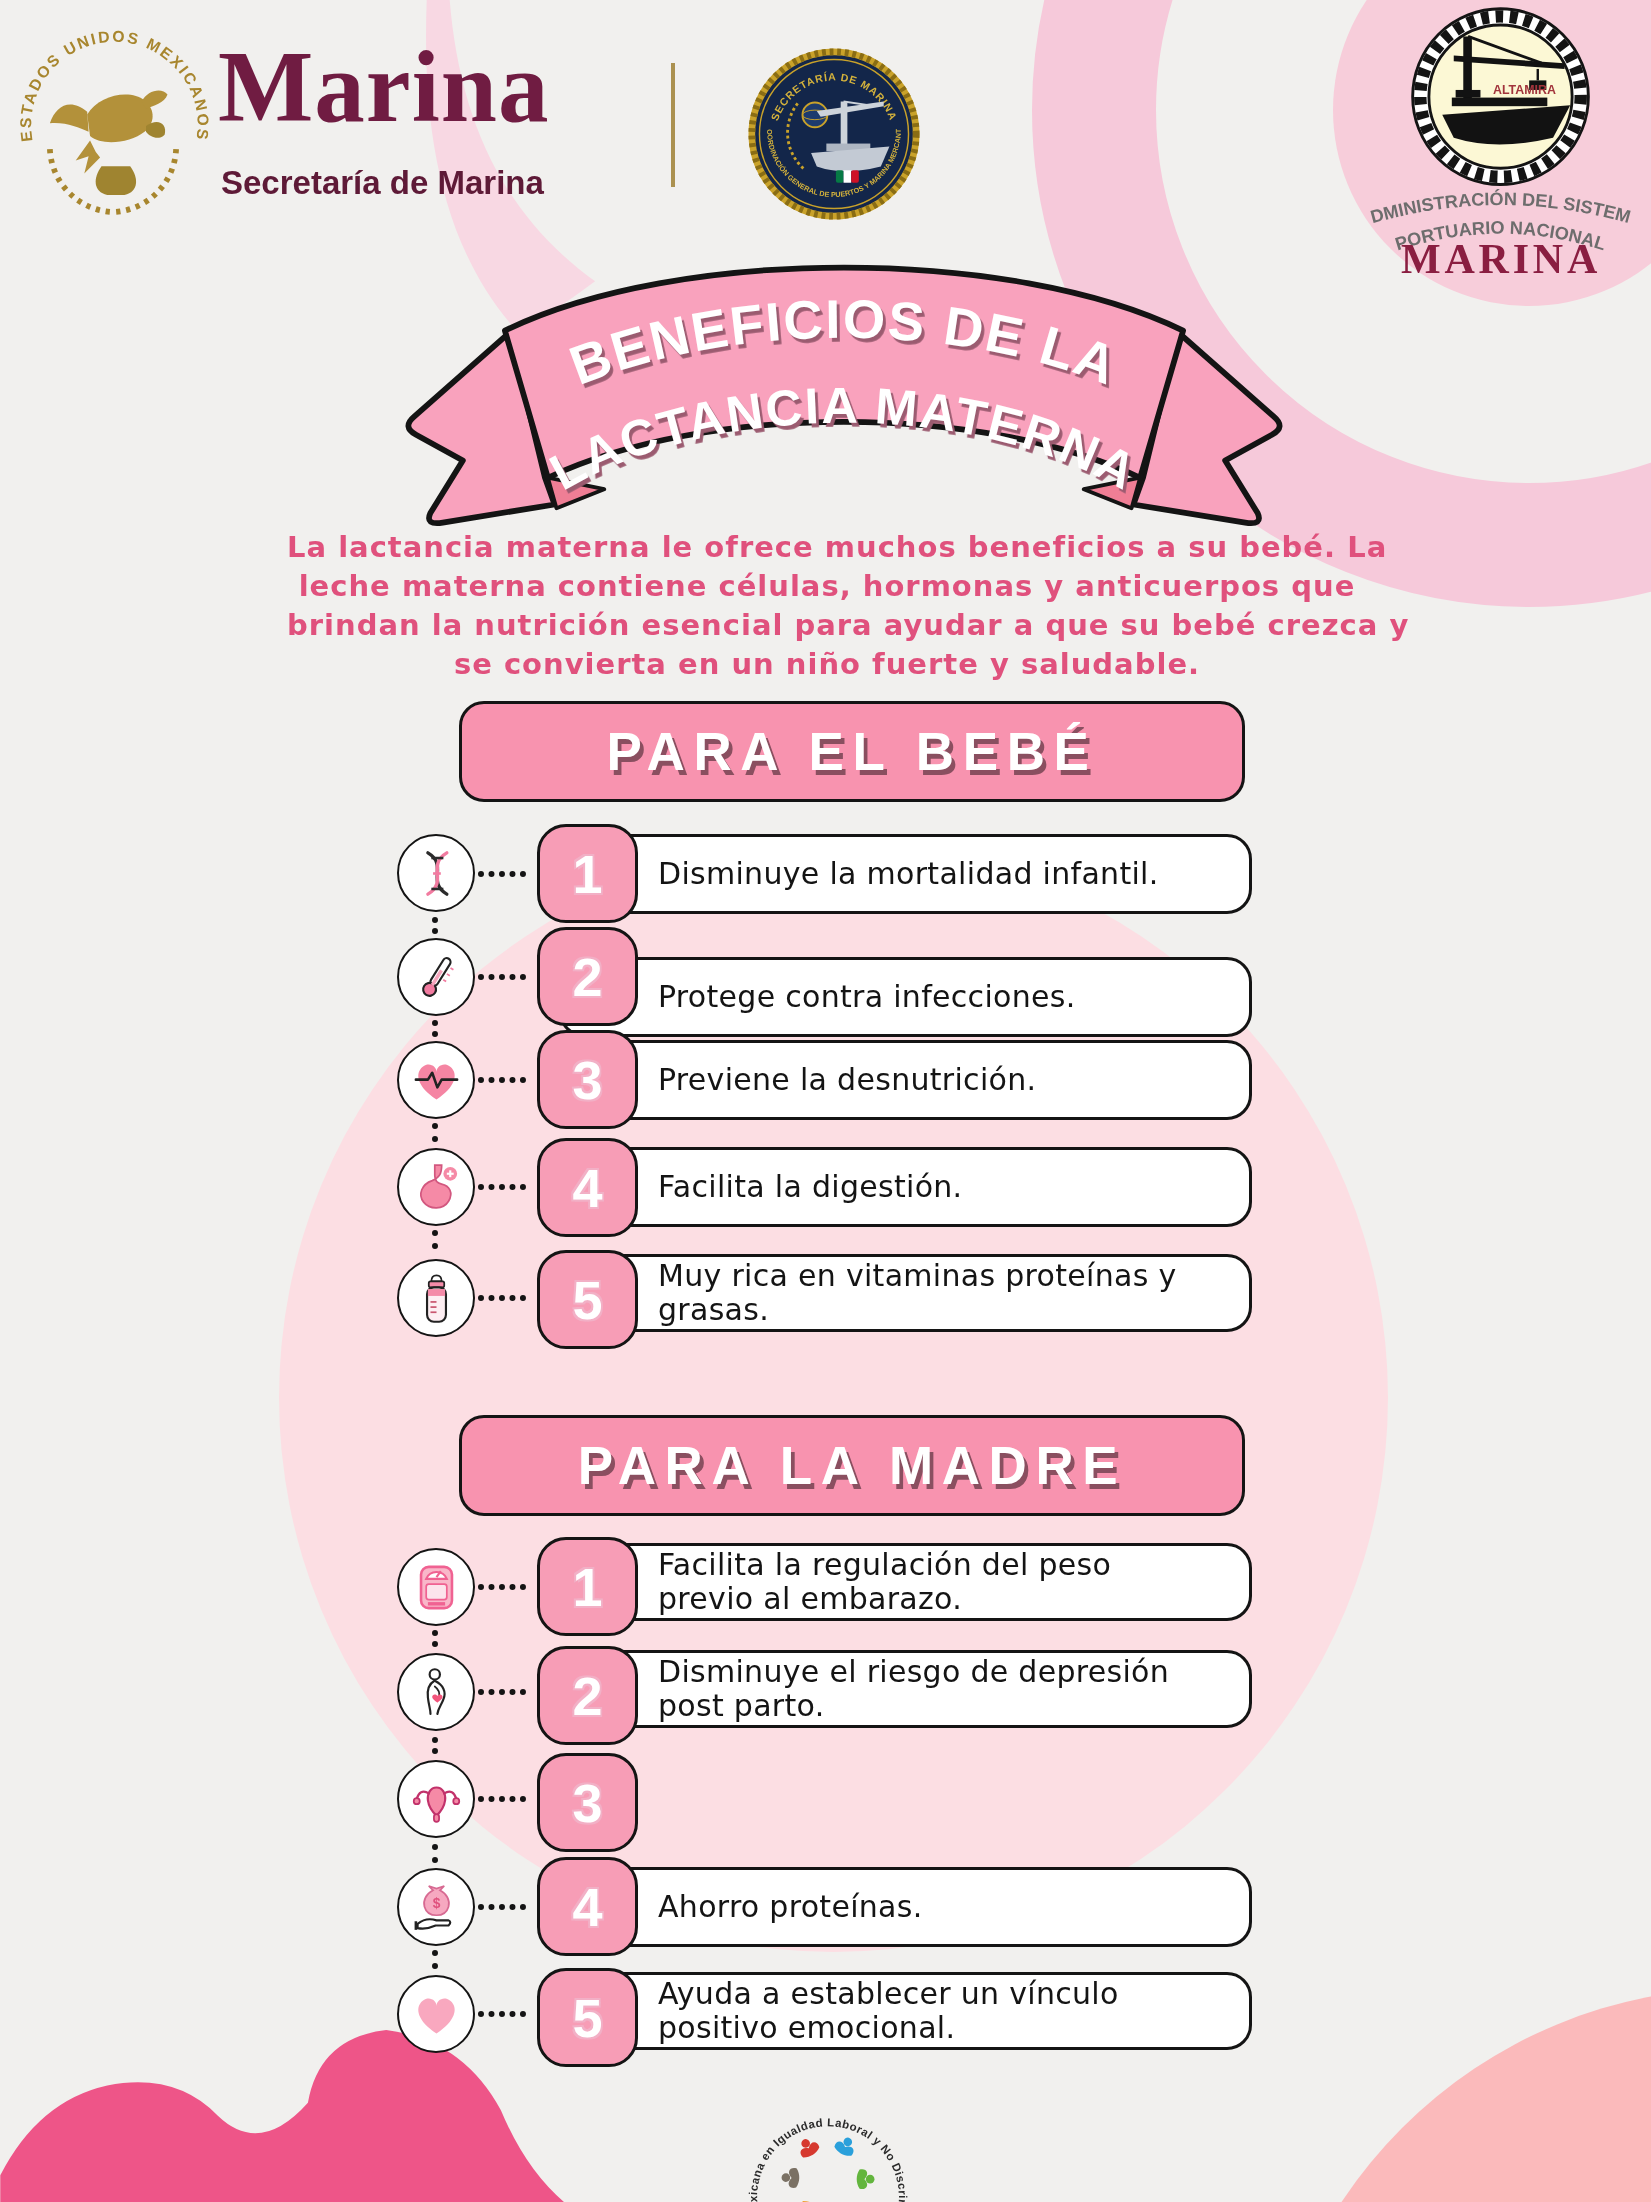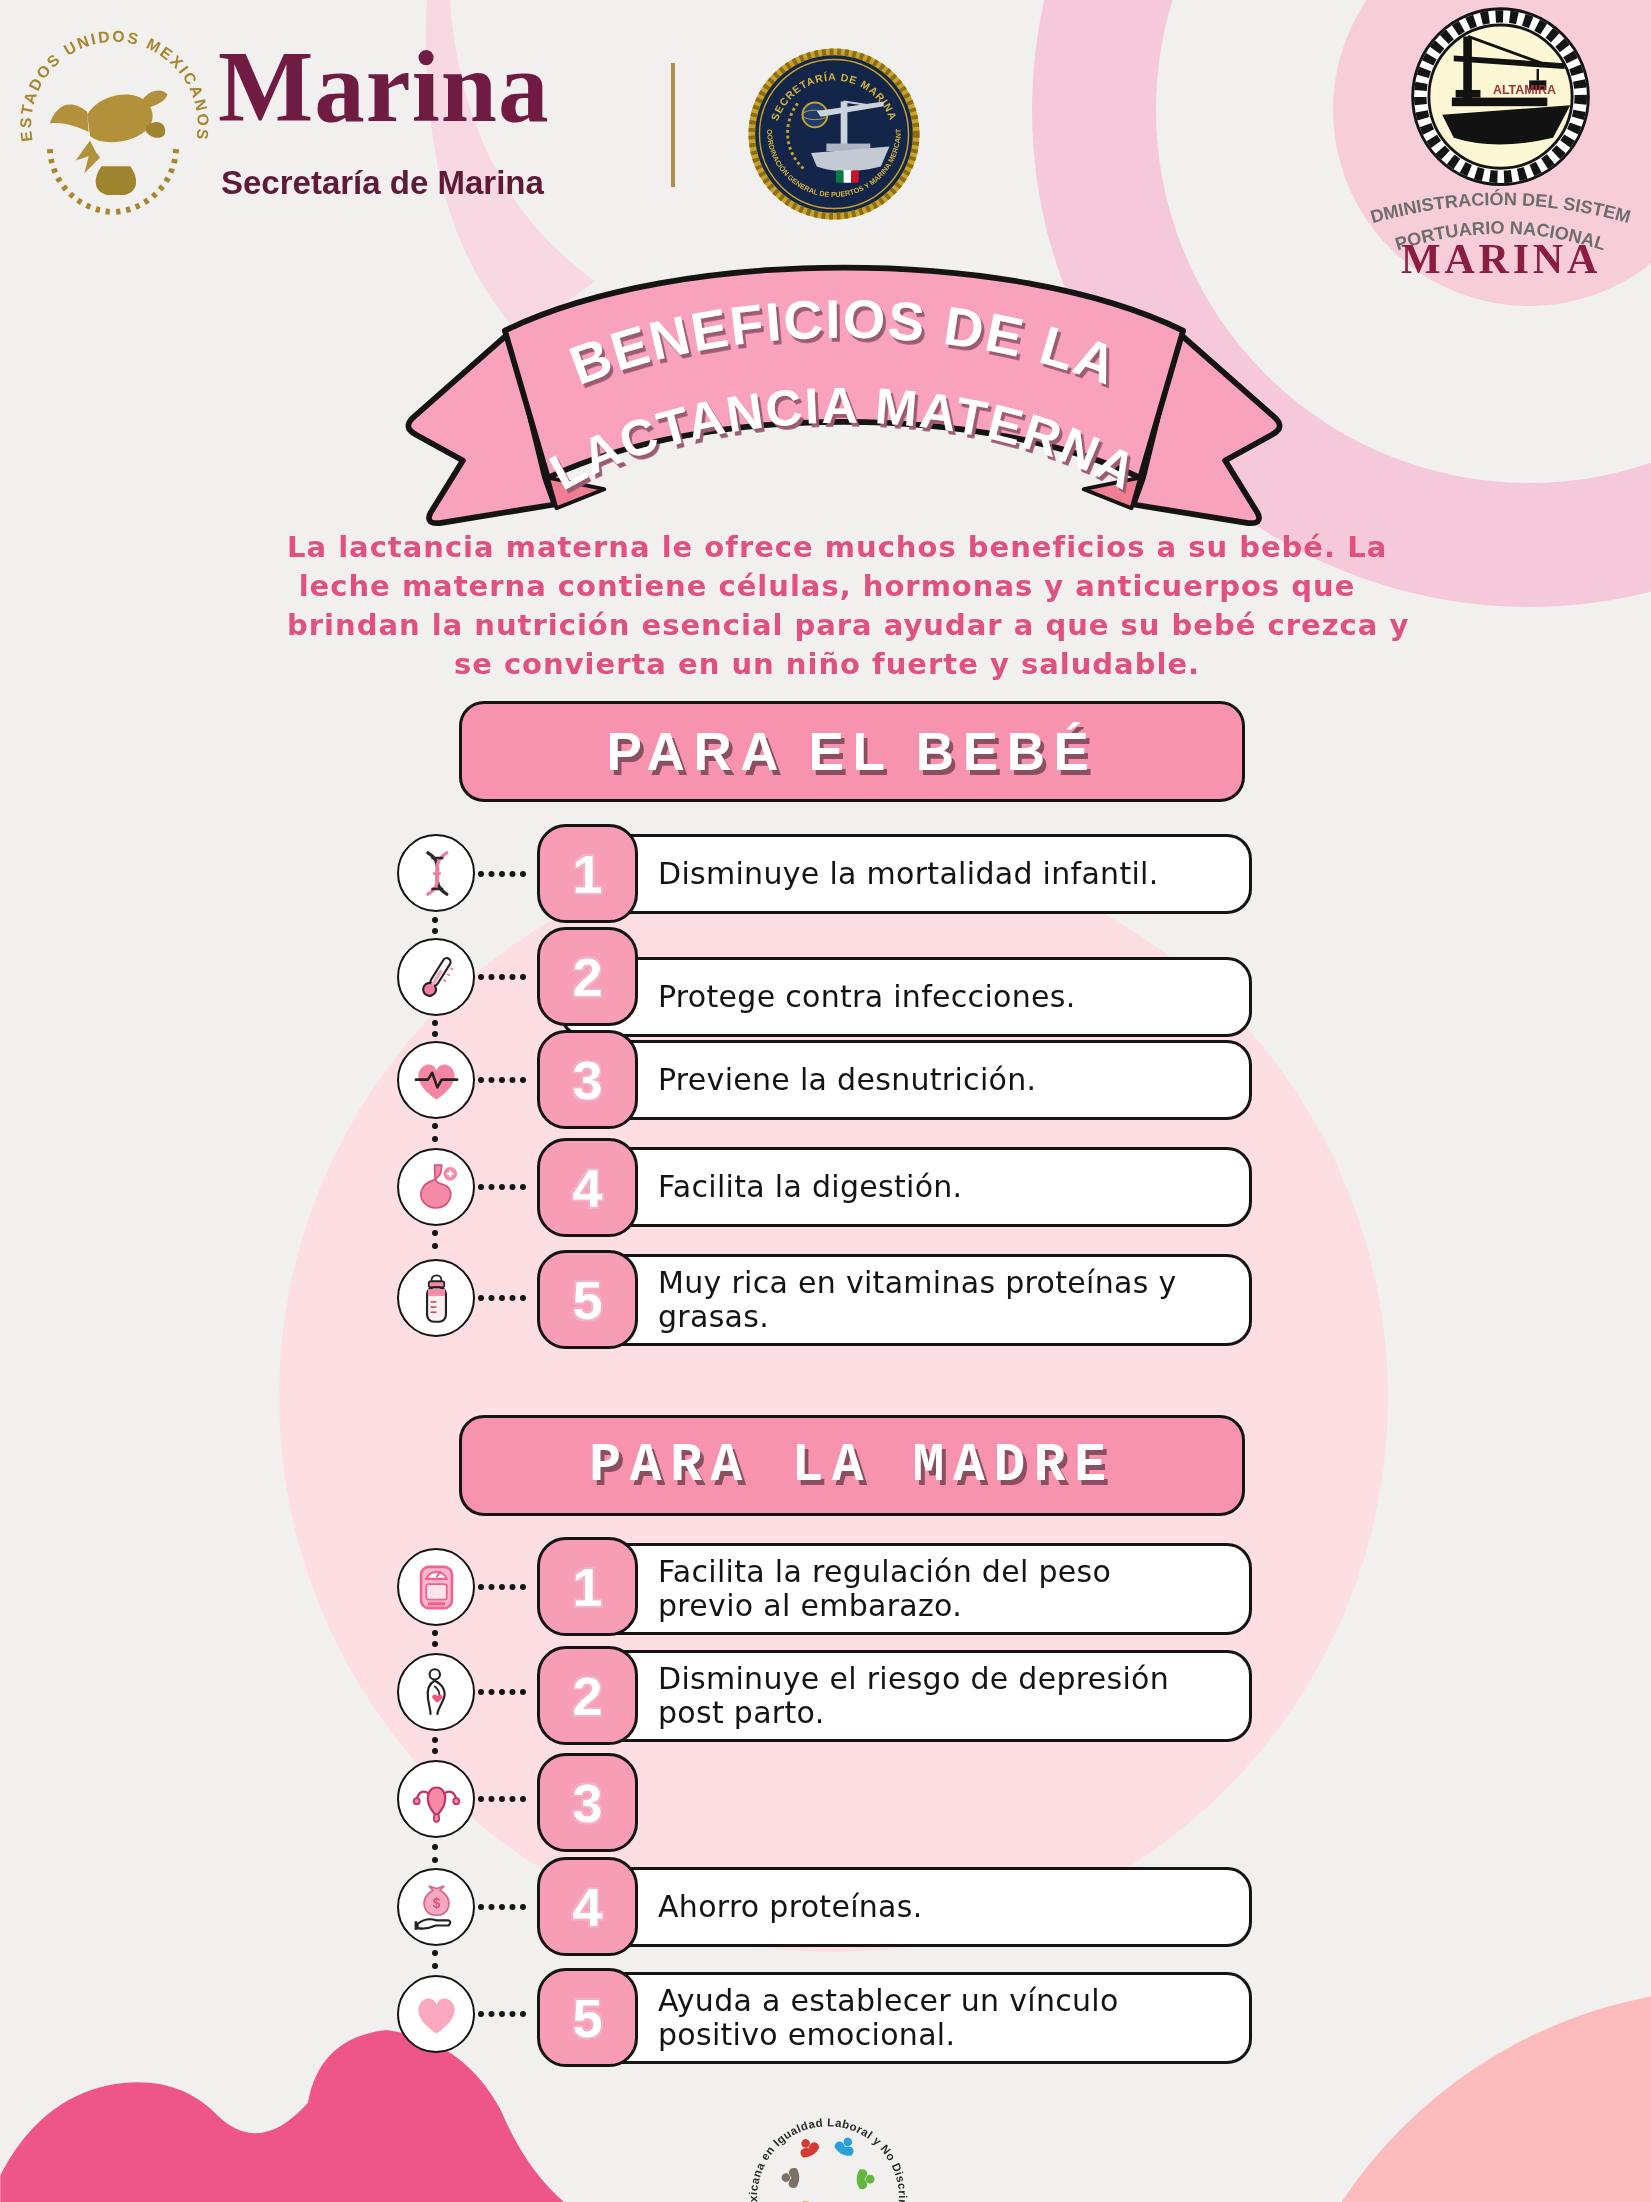--- a/index.html
+++ b/index.html
@@ -28,21 +28,21 @@
   .section-header{position:absolute;left:459px;width:786px;height:101px;z-index:2;background:#f893af;border:3.8px solid #141414;border-radius:25px;box-sizing:border-box;display:flex;align-items:center;justify-content:center;}
   .section-header span{color:#fff;font-weight:700;font-size:53px;letter-spacing:8.6px;text-shadow:3.8px 4.8px 0 #8a4f60;}
   
   .icon-circle{position:absolute;width:78px;height:78px;left:397px;background:#fff;border:2.9px solid #141414;border-radius:50%;box-sizing:border-box;display:flex;align-items:center;justify-content:center;z-index:3;}
   .h-dots{position:absolute;left:478px;width:48px;height:0;border-top:6.7px dotted #141414;z-index:2;}
   .v-dots{position:absolute;left:432px;width:0;border-left:6.7px dotted #141414;z-index:2;}
   .num-badge{position:absolute;left:537px;width:101px;height:99px;background:#f79db6;border:3.8px solid #141414;border-radius:29px;box-sizing:border-box;display:flex;align-items:center;justify-content:center;z-index:4;}
   .num-badge span{color:#fff;font-weight:700;font-size:54px;text-shadow:1.9px 1.9px 0 #f2b0c6,-1.9px -1.9px 0 #f2b0c6,1.9px -1.9px 0 #f2b0c6,-1.9px 1.9px 0 #f2b0c6;}
   .item-box{position:absolute;left:559px;width:693px;background:#fff;border:3.8px solid #141414;border-radius:25px;box-sizing:border-box;display:flex;align-items:center;padding-left:96px;z-index:3;}
   .item-box.single{height:80px;}
-  .item-box.tall{height:92px;}
+  .item-box.tall{height:78px;}
   .item-text{max-width:521px;font-family:"DejaVu Sans",sans-serif;font-size:30px;line-height:1.12;color:#141414;letter-spacing:0.3px;}
   
   .footer-logo{position:absolute;left:737px;top:2091px;z-index:2;}
   svg text{font-family:"Liberation Sans",sans-serif;}
 </style>
 </head>
 <body>
 
 <div class="page">
 
@@ -248,21 +248,21 @@
     </svg>
   </div>
   <div class="h-dots" style="top:1295px;"></div>
   <div class="num-badge" style="top:1250px;">
       <span>5</span>
     </div>
   <div class="item-box tall" style="top:1254px;">
     <span class="item-text">Muy rica en vitaminas proteínas y grasas.</span>
   </div>
 
-  <div class="section-header" style="top:1415px;font-family:Liberation Mono, monospace;">
+  <div class="section-header" style="top:1415px;">
     <span>PARA LA MADRE</span>
   </div>
 
   <div class="icon-circle" style="top:1548px;">
     <svg width="55" height="55" viewBox="0 0 64 64">
       <rect x="14" y="8" width="36" height="48" rx="9" fill="#f9b7c9" stroke="#f06292" stroke-width="3"></rect>
       <path d="M20 22 A13 13 0 0 1 44 22 Z" fill="#ffffff" stroke="#f06292" stroke-width="2.5"></path>
       <line x1="32" y1="20" x2="37" y2="13" stroke="#f06292" stroke-width="2.5"></line>
       <rect x="20" y="28" width="24" height="18" rx="3" fill="#fce4ec" stroke="#f06292" stroke-width="2"></rect>
       <line x1="22" y1="51" x2="42" y2="51" stroke="#f06292" stroke-width="4"></line>

